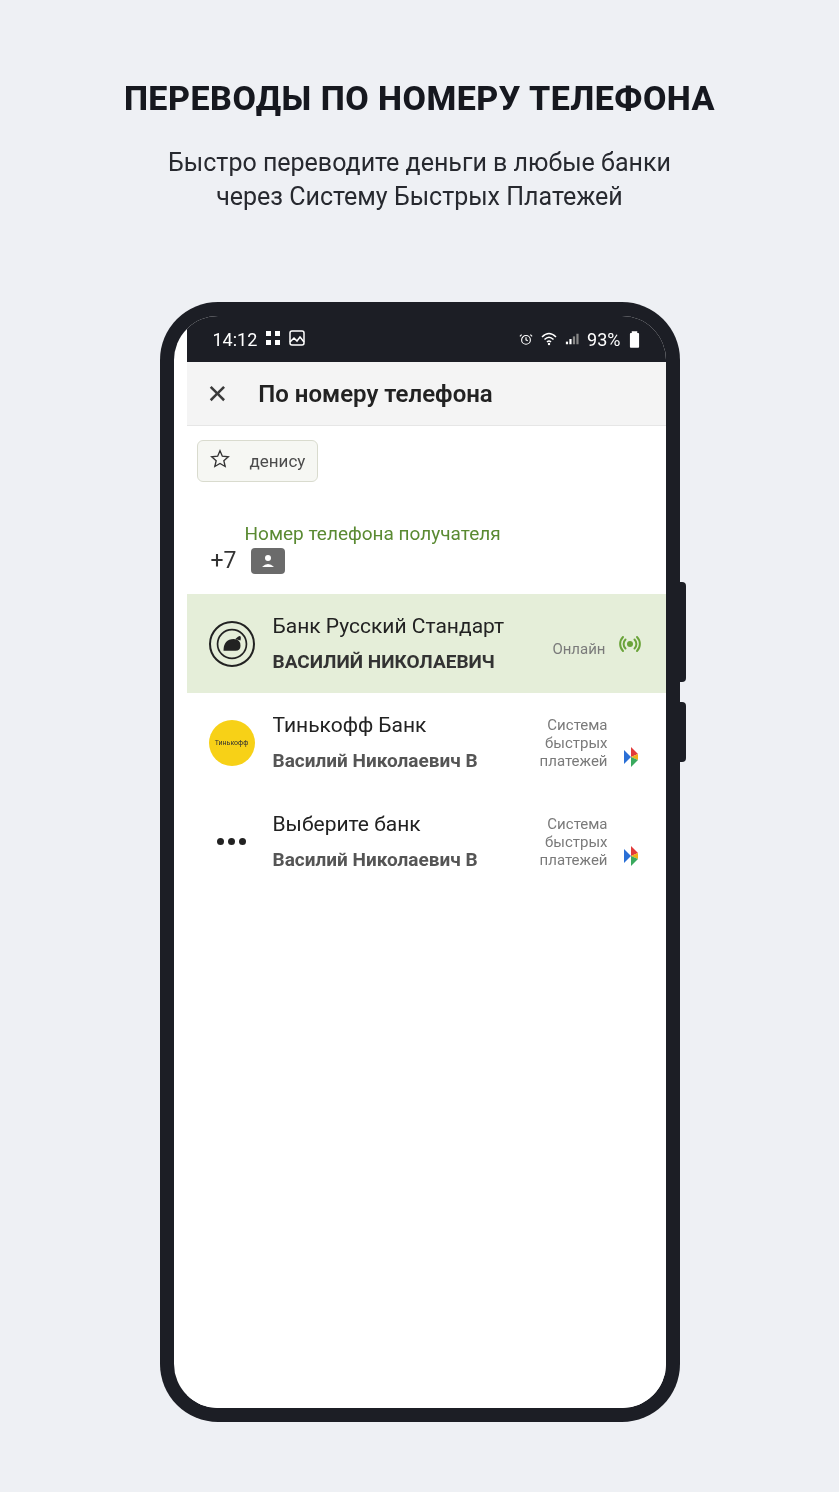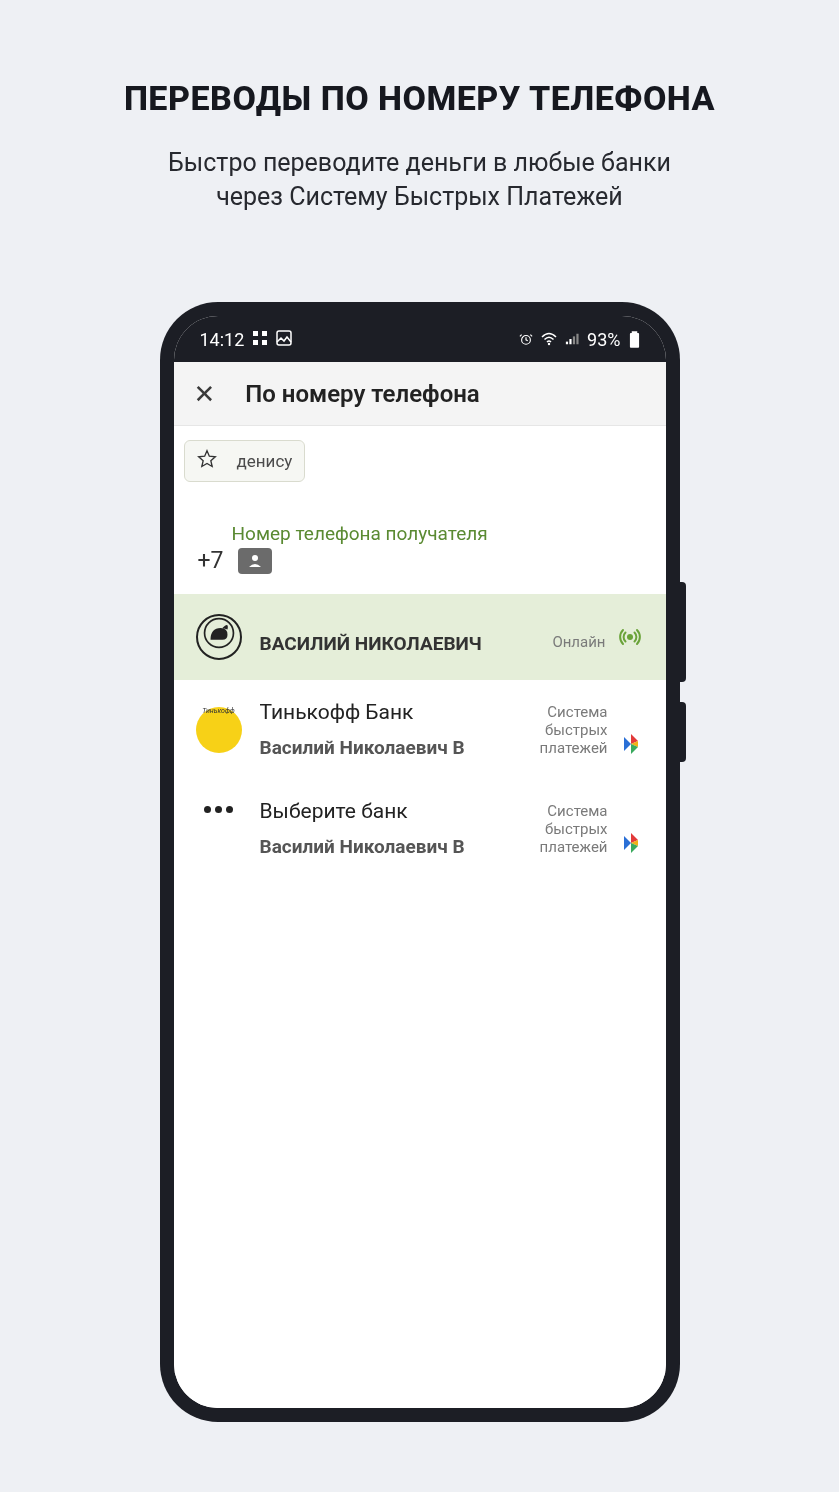--- a/index.html
+++ b/index.html
@@ -51,20 +51,21 @@
 .phone .side-btn-2 { top: 400px; height: 60px; }
 
 .screen {
   width: 100%;
   height: 100%;
   background: #ffffff;
   border-radius: 44px;
   overflow: hidden;
   display: flex;
   flex-direction: column;
+  padding-left: 13px;
 }
 
 
 .status-bar {
   height: 46px;
   background: #1c1e25;
   color: #fff;
   display: flex;
   align-items: center;
   justify-content: space-between;
@@ -174,24 +175,23 @@
   cursor: pointer;
 }
 .bank-item.selected {
   background: #e5eed9;
 }
 .bank-logo {
   width: 46px;
   height: 46px;
   border-radius: 50%;
   display: flex;
-  align-items: flex-start;
+  align-items: center;
   justify-content: center;
   flex-shrink: 0;
-  font-style: italic;
 }
 .logo-rs {
   border: 2px solid #222;
 }
 .logo-tinkoff {
   background: #f7d117;
 }
 .logo-tinkoff-text {
   font-size: 7px;
   color: #333;
@@ -325,20 +325,21 @@
       <div>
 
         <div class="bank-item selected">
           <div class="bank-logo logo-rs">
             <svg viewBox="0 0 40 40" width="34" height="34">
                 <circle cx="20" cy="20" r="17" fill="none" stroke="#222" stroke-width="2"></circle>
                 <path d="M10 28 Q10 14 22 14 Q30 14 30 22 Q30 28 24 28 M24 14 Q32 6 30 16 M14 28 Q16 24 20 24" fill="#222"></path>
               </svg>
           </div>
           <div class="bank-texts">
+            <div class="bank-name">Банк Русский Стандарт</div>
             <div class="bank-person">ВАСИЛИЙ НИКОЛАЕВИЧ</div>
           </div>
           <div class="bank-right">
             <div class="bank-right-label">Онлайн</div>
             <div class="online-icon">
               <svg viewBox="0 0 28 28">
                   <circle cx="14" cy="14" r="3" fill="#6aa339"></circle>
                   <path d="M7 7 A10 10 0 0 0 7 21 M21 7 A10 10 0 0 1 21 21 M9.5 9.5 A6.3 6.3 0 0 0 9.5 18.5 M18.5 9.5 A6.3 6.3 0 0 1 18.5 18.5" stroke="#6aa339" stroke-width="2" fill="none" stroke-linecap="round"></path>
                 </svg>
             </div>

